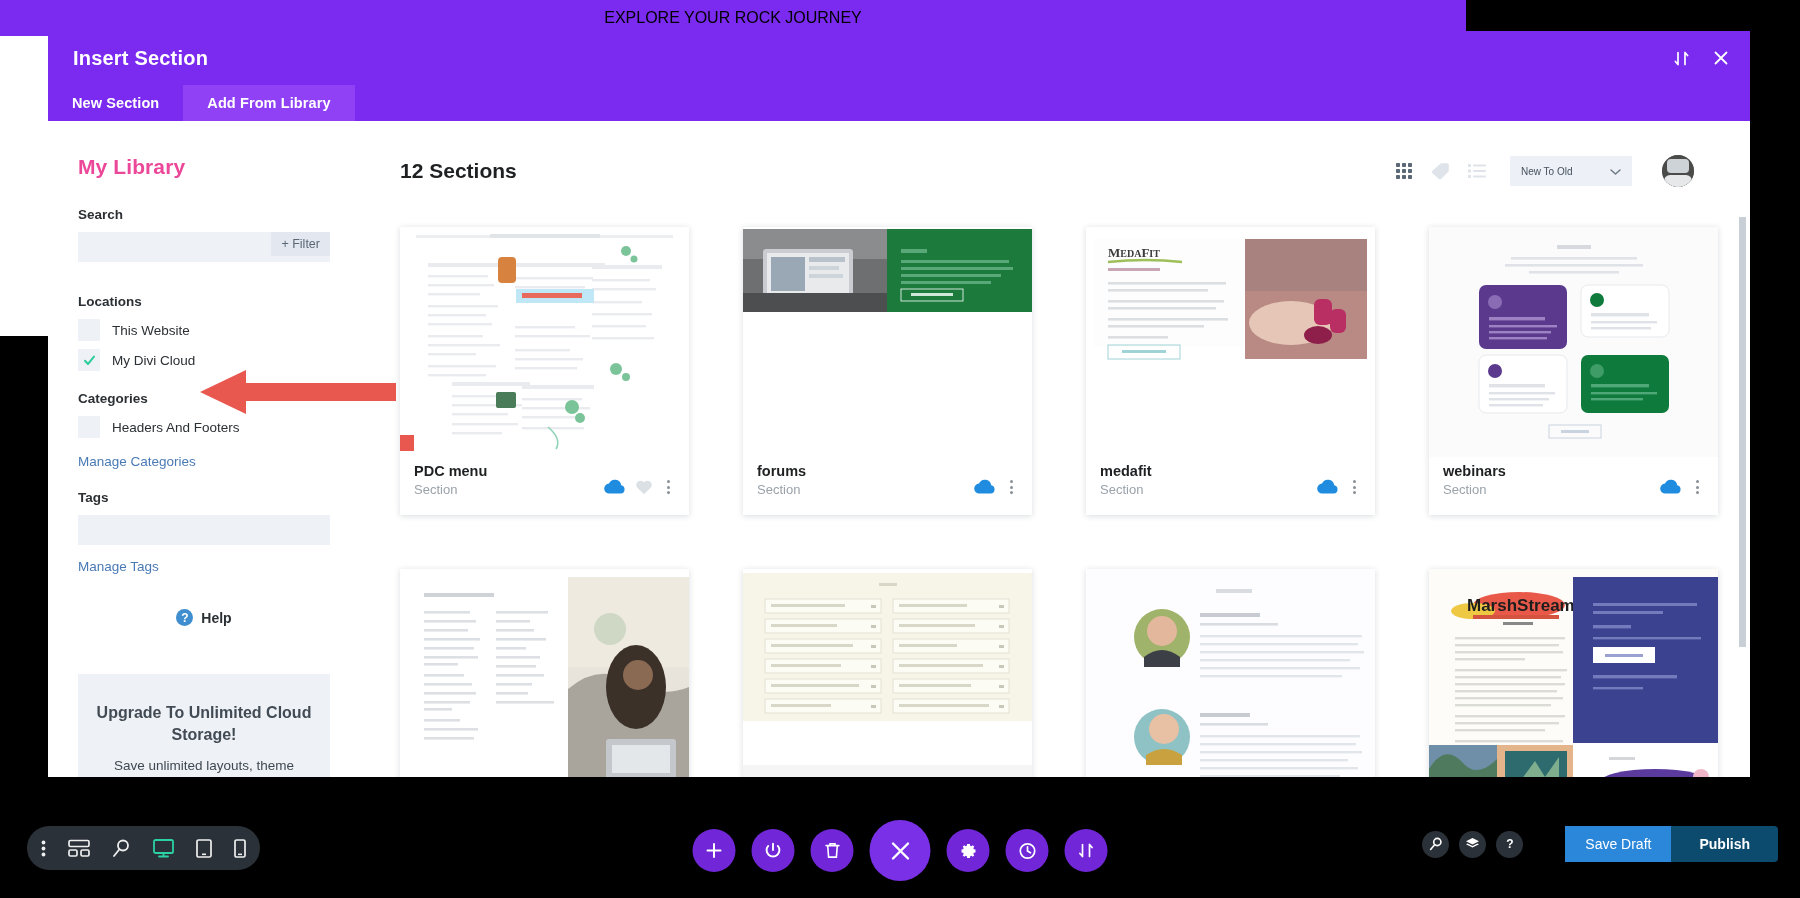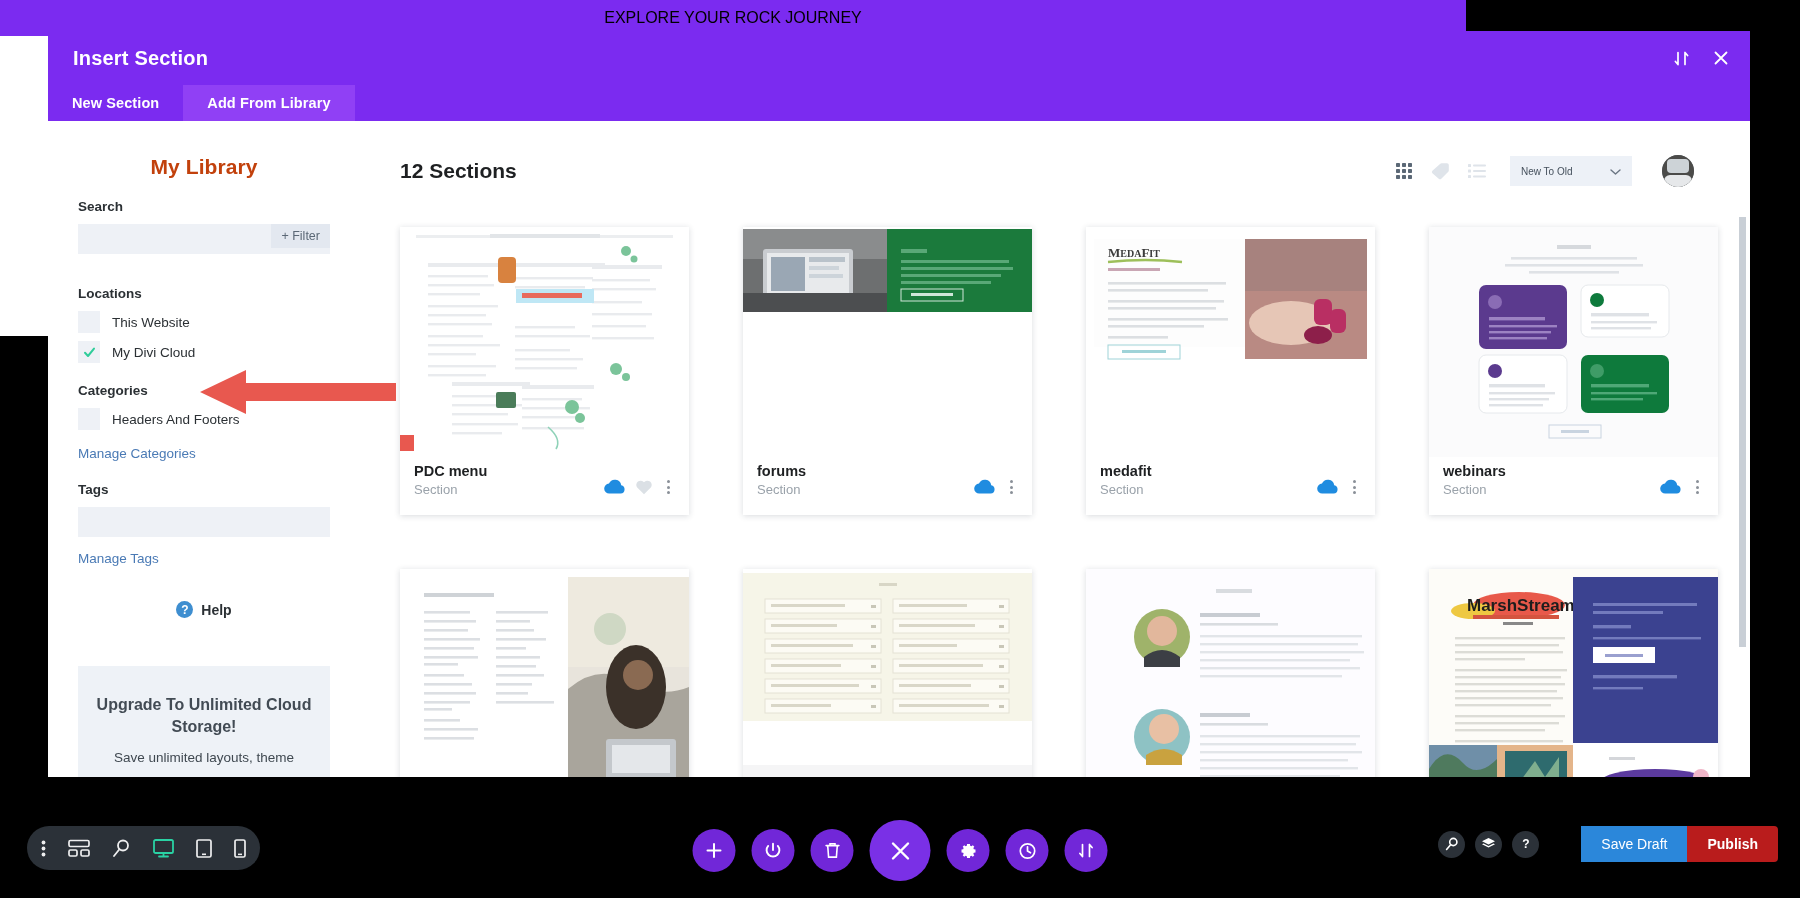--- a/index.html
+++ b/index.html
@@ -44,21 +44,21 @@
   }
   .tab.active { background: #9040F5; }
 
   .modal-body { display: flex; height: calc(746px - 90px); background: #fff; }
 
   
   .sidebar {
     width: 312px; flex: 0 0 312px; padding: 34px 30px 0 30px;
     background: #fff; position: relative; overflow: hidden;
   }
-  .lib-title { font-size: 21px; font-weight: 600; color: #c2410c; margin-bottom: 20px; letter-spacing: .1px; text-align: center; }
+  .lib-title { font-size: 21px; font-weight: 600; color: #ec4899; margin-bottom: 28px; letter-spacing: .1px; }
   .sec-label { font-size: 13.5px; font-weight: 700; color: #2b3034; margin-bottom: 10px; }
   .search-wrap { position: relative; margin-bottom: 32px; }
   .search-input {
     width: 100%; height: 30px; background: #eef1f6; border: none; outline: none;
     font-size: 13px; font-family: inherit; padding: 0 70px 0 10px; color: #2b3034;
   }
   .filter-btn {
     position: absolute; right: 0; top: 0; height: 24px; padding: 0 10px;
     background: #e3e8f0; color: #5b6876; font-size: 12.5px;
     display: flex; align-items: center; cursor: pointer;
@@ -169,22 +169,22 @@
     width: 27px; height: 27px; border-radius: 50%; background: #2b3138; color: #fff;
     display: flex; align-items: center; justify-content: center; font-size: 12px;
     font-weight: 700; cursor: pointer;
   }
   .pub-group { display: flex; margin-left: 12px; border-radius: 4px; overflow: hidden; }
   .btn-draft {
     background: #2b87da; color: #fff; font-size: 14px; font-weight: 400;
     padding: 0 20px; height: 36px; display: flex; align-items: center; cursor: pointer; margin-left: 20px;
   }
   .btn-publish {
-    background: #b91c1c; color: #fff; font-size: 14px; font-weight: 700;
-    padding: 0 20px; height: 36px; display: flex; align-items: center; cursor: pointer;
+    background: #0c4a6e; color: #fff; font-size: 14px; font-weight: 700;
+    padding: 0 28px; height: 36px; display: flex; align-items: center; cursor: pointer;
   }
 
   
   .annot-arrow { position: absolute; left: 200px; top: 370px; z-index: 60; pointer-events: none; }
 </style>
 </head>
 <body>
 
 <div id="root">
 

